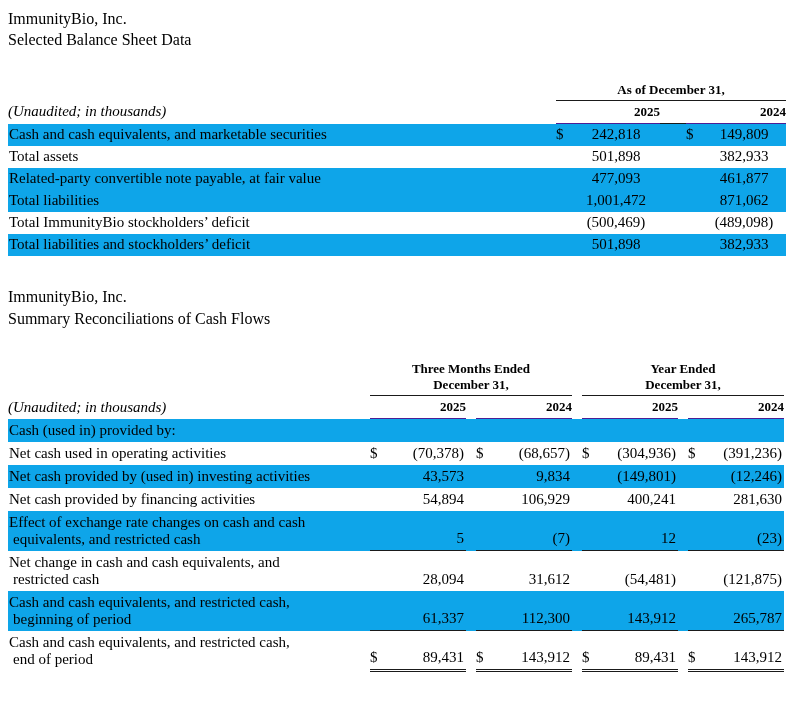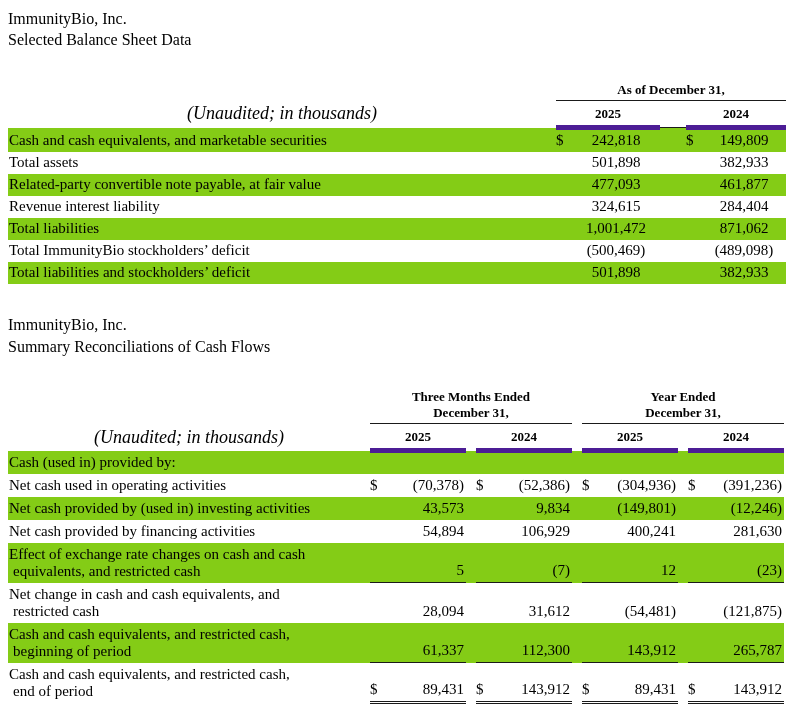--- a/index.html
+++ b/index.html
@@ -30,27 +30,27 @@
   .t2 { margin-top: 30px; }
   .t2 .c-label { width: 362px; }
   .t2 .c-grp   { width: 96px; }
   .t2 .c-gap   { width: 10px; }
 
   .span-head {
     text-align: center; font-weight: bold; font-size: 13px; line-height: 1.25;
     border-bottom: 1px solid #1a1a1a; padding-bottom: 2px;
   }
   .year-head {
-    text-align: center; font-weight: bold; font-size: 13px;
-    border-bottom: 5px solid #4c1d95; padding-bottom: 3px;
+    text-align: right; font-weight: bold; font-size: 13px;
+    border-bottom: 1px solid #4c1d95; padding-bottom: 3px;
   }
   .year-cont { border-bottom: 1px solid #1a1a1a; } 
-  .unaudited { font-style: italic; font-size: 18px; padding-bottom: 4px; text-align: center; }
-
-  tr.shaded td { background: #84cc16; }
+  .unaudited { font-style: italic; font-size: 15px; padding-bottom: 4px; }
+
+  tr.shaded td { background: #0ea5e9; }
 
   td.lbl { padding-left: 1px; }
   td.lbl .l2 { padding-left: 4px; }
   td.lbl .l2:empty { display: none; }
 
   td.cur { text-align: left; }
   td.val { text-align: center; padding-right: 2px; }
 
   td.grp .cur { float: left; }
   td.grp .num { float: right; padding-right: 2px; }
@@ -105,28 +105,20 @@
     <td class="cur"></td>
     <td class="val">382,933</td>
   </tr>
   <tr class="shaded">
     <td class="lbl">Related-party convertible note payable, at fair value</td>
     <td class="cur"></td>
     <td class="val">477,093</td>
     <td></td>
     <td class="cur"></td>
     <td class="val">461,877</td>
-  </tr>
-  <tr>
-    <td class="lbl">Revenue interest liability</td>
-    <td class="cur"></td>
-    <td class="val">324,615</td>
-    <td></td>
-    <td class="cur"></td>
-    <td class="val">284,404</td>
   </tr>
   <tr class="shaded">
     <td class="lbl">Total liabilities</td>
     <td class="cur"></td>
     <td class="val">1,001,472</td>
     <td></td>
     <td class="cur"></td>
     <td class="val">871,062</td>
   </tr>
   <tr>
@@ -201,21 +193,21 @@
 
   <tr>
     <td class="lbl">Net cash used in operating activities</td>
     <td class="grp">
           <span class="cur">$</span>
           <span class="num">(70,378)</span>
         </td>
     <td></td>
     <td class="grp">
           <span class="cur">$</span>
-          <span class="num">(52,386)</span>
+          <span class="num">(68,657)</span>
         </td>
     <td></td>
     <td class="grp">
           <span class="cur">$</span>
           <span class="num">(304,936)</span>
         </td>
     <td></td>
     <td class="grp">
           <span class="cur">$</span>
           <span class="num">(391,236)</span>

